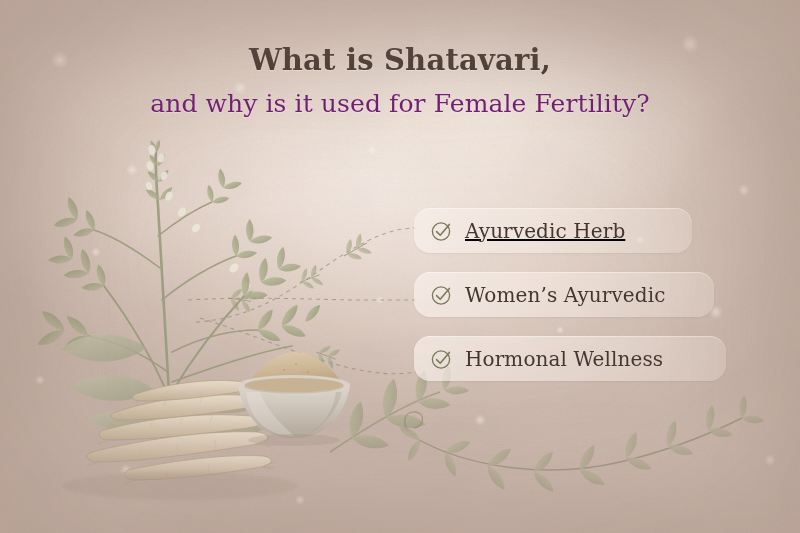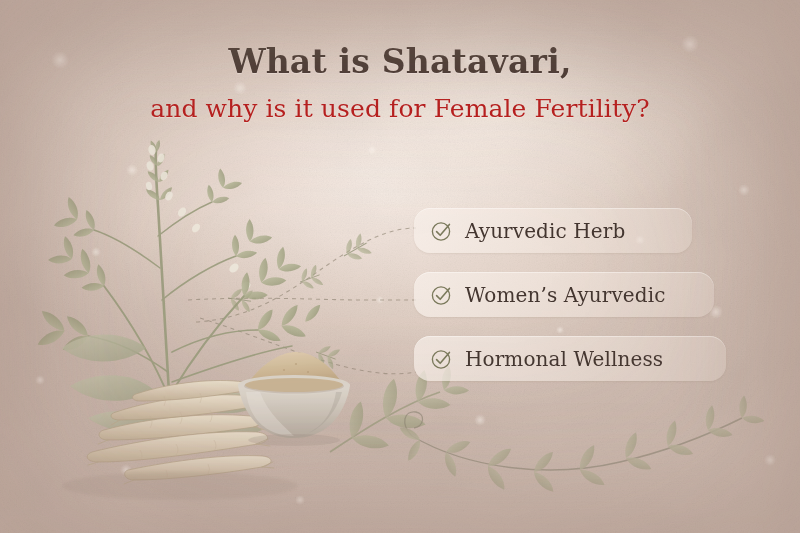--- a/index.html
+++ b/index.html
@@ -28,28 +28,28 @@
   .bg-speck{position:absolute;inset:0;opacity:.55;}
 
   
   .art{position:absolute;inset:0;}
   svg{display:block;}
 
   
   .title-wrap{position:absolute;left:0;right:0;top:44px;text-align:center;}
   .title{
     font-family:"DejaVu Serif", serif;
-    font-weight:700;font-size:33px;letter-spacing:.2px;
+    font-weight:700;font-size:29px;letter-spacing:.2px;
     color:#463730;margin:0;line-height:1.12;
     text-shadow:0 1px 1px rgba(255,250,245,.5);
   }
   .subtitle{
     font-family:"DejaVu Serif", serif;
     font-weight:400;font-size:25px;letter-spacing:.1px;
-    color:#b91c1c;margin:14px 0 0 0;line-height:1.15;
+    color:#701a75;margin:14px 0 0 0;line-height:1.15;
     text-shadow:0 1px 1px rgba(255,250,245,.45);
   }
 
   
   .pills{position:absolute;left:414px;top:208px;}
   .pill{
     position:relative;display:flex;align-items:center;
     height:45px;border-radius:16px;
     margin-bottom:19px;
     padding:0 20px 0 16px;
@@ -413,21 +413,21 @@
     </g>
   </svg>
 
   <div class="title-wrap">
     <h1 class="title">What is Shatavari,</h1>
     <h2 class="subtitle">and why is it used for Female Fertility?</h2>
   </div>
 
   <div class="pills">
 
-    <div class="pill" style="width:242px;">
+    <div class="pill" style="width:242px;text-decoration:underline;">
       <svg class="check" viewBox="0 0 24 24">
         <circle cx="11" cy="12.5" r="8.6" fill="none" stroke="#7b7a5c" stroke-width="1.35"></circle>
         <path d="M6.6 12.6 L10.2 16.3 L19.4 5.4" fill="none" stroke="#7b7a5c" stroke-width="1.6" stroke-linecap="round" stroke-linejoin="round"></path>
       </svg>
       <span class="label">Ayurvedic Herb</span>
     </div>
 
     <div class="pill" style="width:264px;">
       <svg class="check" viewBox="0 0 24 24">
         <circle cx="11" cy="12.5" r="8.6" fill="none" stroke="#7b7a5c" stroke-width="1.35"></circle>

